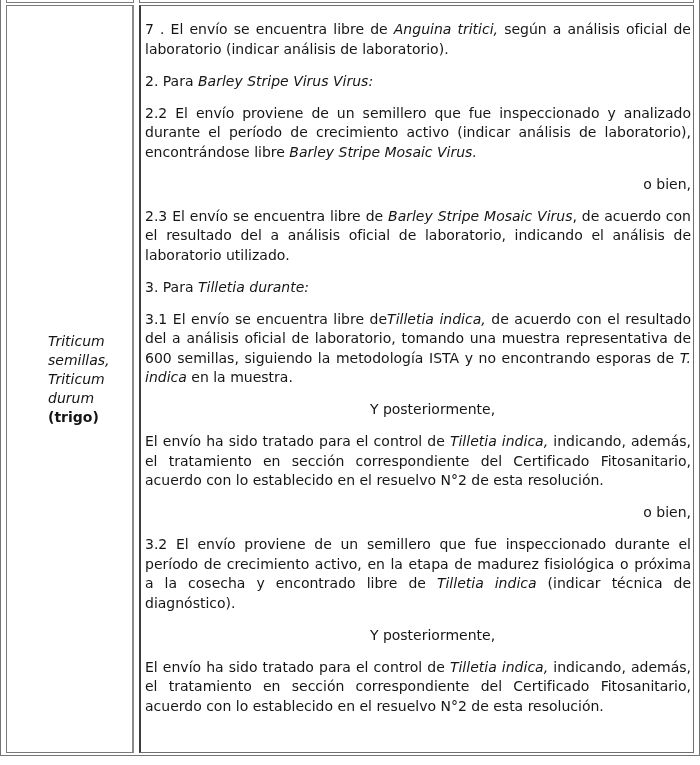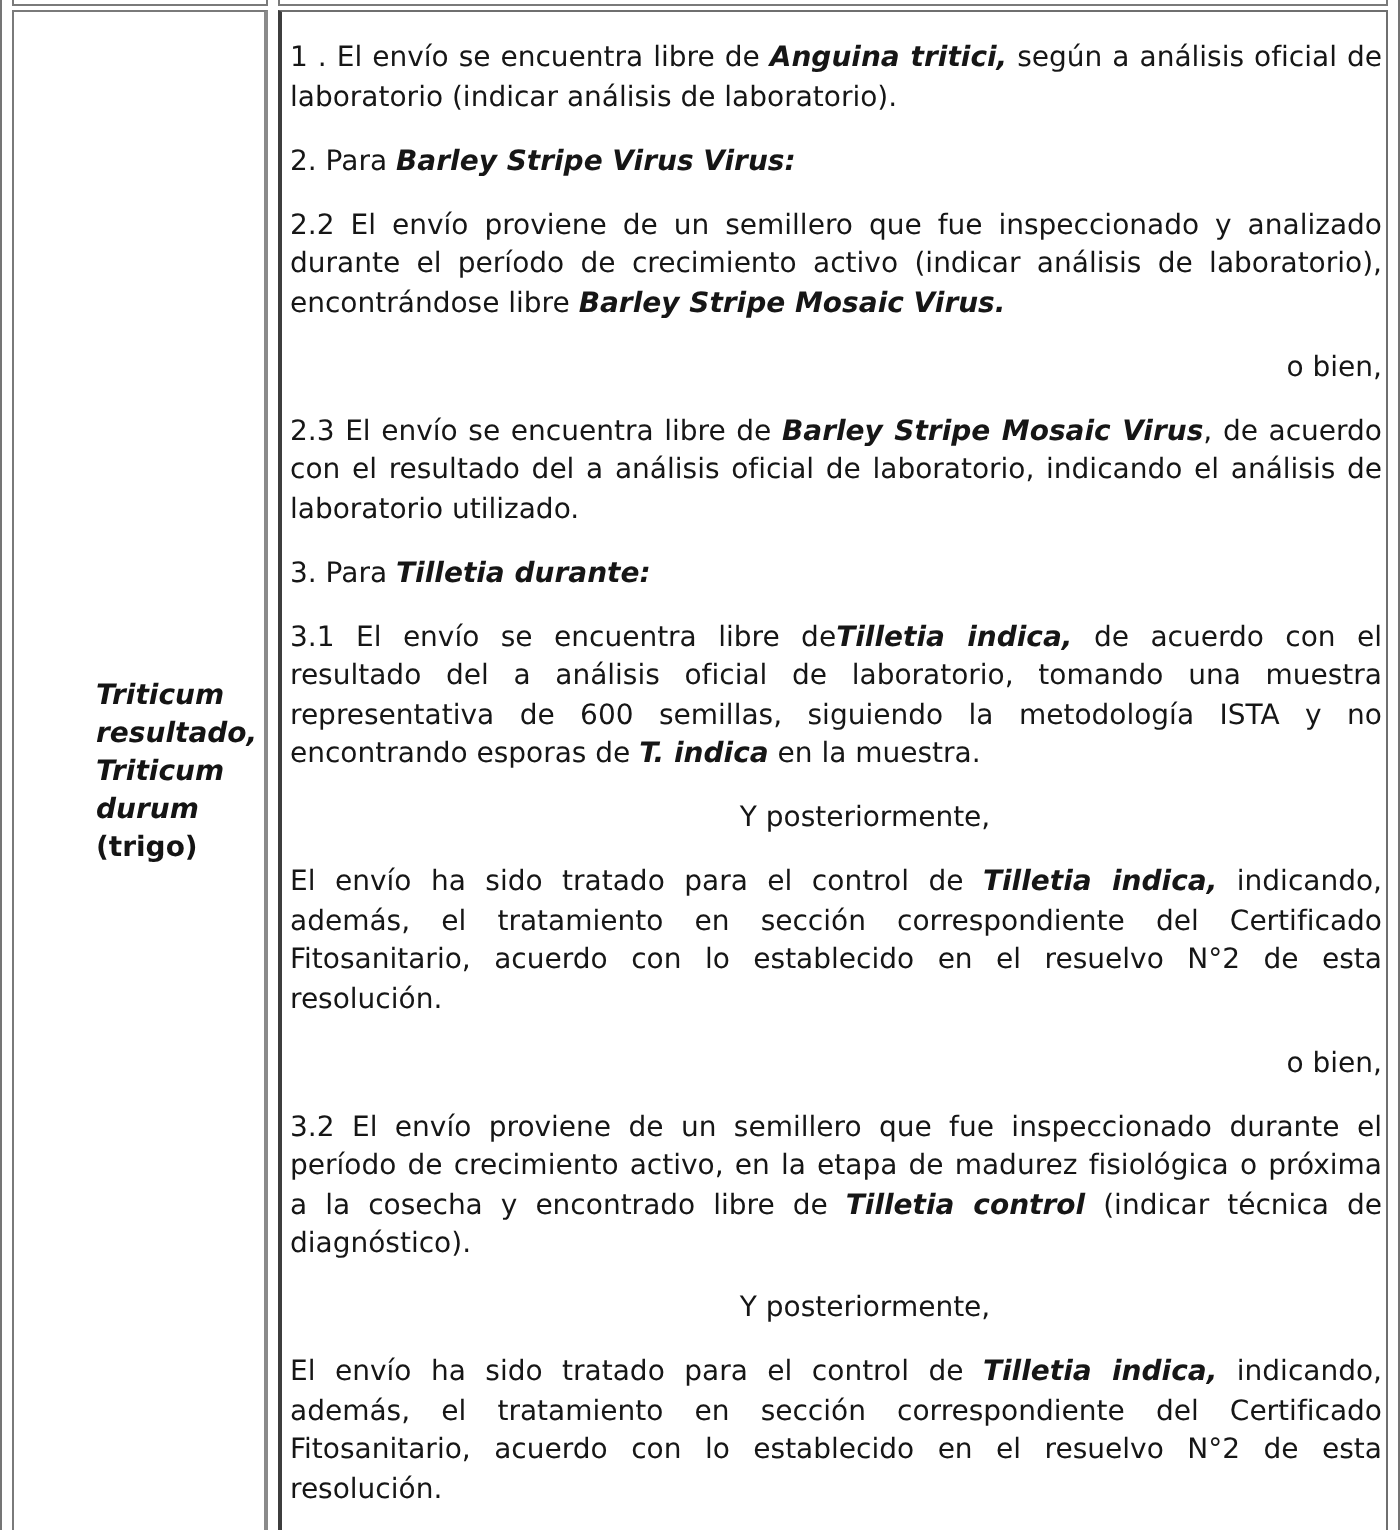--- a/index.html
+++ b/index.html
@@ -53,52 +53,52 @@
   .reqs p {
     margin: 12.5px 0;
     font-size: 14px;
     line-height: 19.5px;
     text-align: justify;
     color: #161616;
   }
   .reqs p:first-child { margin-top: 13px; }
   .reqs p.indent-1 { padding-left: 18px; text-align: right; }
   .reqs p.indent-2 { padding-left: 29px; text-align: center; }
-  .sci { font-weight: bold; font-style: italic; }
+  .sci { font-weight: normal; font-style: italic; }
 </style>
 </head>
 <body>
 
 <div class="page">
   <table class="doc-table">
     <tbody>
         <tr class="row-sliver row-prev">
       <td class="col-left"></td>
       <td></td>
     </tr>
     <tr>
       <td class="col-left cell-species">
         <div class="species">
-          <span class="sci">Triticum resultado, Triticum durum</span>
+          <span class="sci">Triticum semillas, Triticum durum</span>
           <span class="common">(trigo)</span>
         </div>
       </td>
       <td class="cell-reqs">
         <div class="reqs" id="reqs">
-              <p><span class="plain">1 . El envío se encuentra libre de </span><span class="sci">Anguina tritici,</span><span class="plain"> según a análisis oficial de laboratorio (indicar análisis de laboratorio).</span></p>
+              <p><span class="plain">7 . El envío se encuentra libre de </span><span class="sci">Anguina tritici,</span><span class="plain"> según a análisis oficial de laboratorio (indicar análisis de laboratorio).</span></p>
               <p><span class="plain">2. Para </span><span class="sci">Barley Stripe Virus Virus:</span></p>
               <p><span class="plain">2.2 El envío proviene de un semillero que fue inspeccionado y analizado durante el período de crecimiento activo (indicar análisis de laboratorio), encontrándose libre </span><span class="sci">Barley Stripe Mosaic Virus.</span></p>
               <p class="indent-1"><span class="plain">o bien,</span></p>
               <p><span class="plain">2.3 El envío se encuentra libre de </span><span class="sci">Barley Stripe Mosaic Virus</span><span class="plain">, de acuerdo con el resultado del a análisis oficial de laboratorio, indicando el análisis de laboratorio utilizado.</span></p>
               <p><span class="plain">3. Para </span><span class="sci">Tilletia durante:</span></p>
               <p><span class="plain">3.1 El envío se encuentra libre de</span><span class="sci">Tilletia indica,</span><span class="plain"> de acuerdo con el resultado del a análisis oficial de laboratorio, tomando una muestra representativa de 600 semillas, siguiendo la metodología ISTA y no encontrando esporas de </span><span class="sci">T. indica</span><span class="plain"> en la muestra.</span></p>
               <p class="indent-2"><span class="plain">Y posteriormente,</span></p>
               <p><span class="plain">El envío ha sido tratado para el control de </span><span class="sci">Tilletia indica,</span><span class="plain"> indicando, además, el tratamiento en sección correspondiente del Certificado Fitosanitario, acuerdo con lo establecido en el resuelvo N°2 de esta resolución.</span></p>
               <p class="indent-1"><span class="plain">o bien,</span></p>
-              <p><span class="plain">3.2 El envío proviene de un semillero que fue inspeccionado durante el período de crecimiento activo, en la etapa de madurez fisiológica o próxima a la cosecha y encontrado libre de </span><span class="sci">Tilletia control</span><span class="plain"> (indicar técnica de diagnóstico).</span></p>
+              <p><span class="plain">3.2 El envío proviene de un semillero que fue inspeccionado durante el período de crecimiento activo, en la etapa de madurez fisiológica o próxima a la cosecha y encontrado libre de </span><span class="sci">Tilletia indica</span><span class="plain"> (indicar técnica de diagnóstico).</span></p>
               <p class="indent-2"><span class="plain">Y posteriormente,</span></p>
               <p><span class="plain">El envío ha sido tratado para el control de </span><span class="sci">Tilletia indica,</span><span class="plain"> indicando, además, el tratamiento en sección correspondiente del Certificado Fitosanitario, acuerdo con lo establecido en el resuelvo N°2 de esta resolución.</span></p>
             </div>
       </td>
     </tr>
 
   </tbody>
     </table>
 </div>
 

